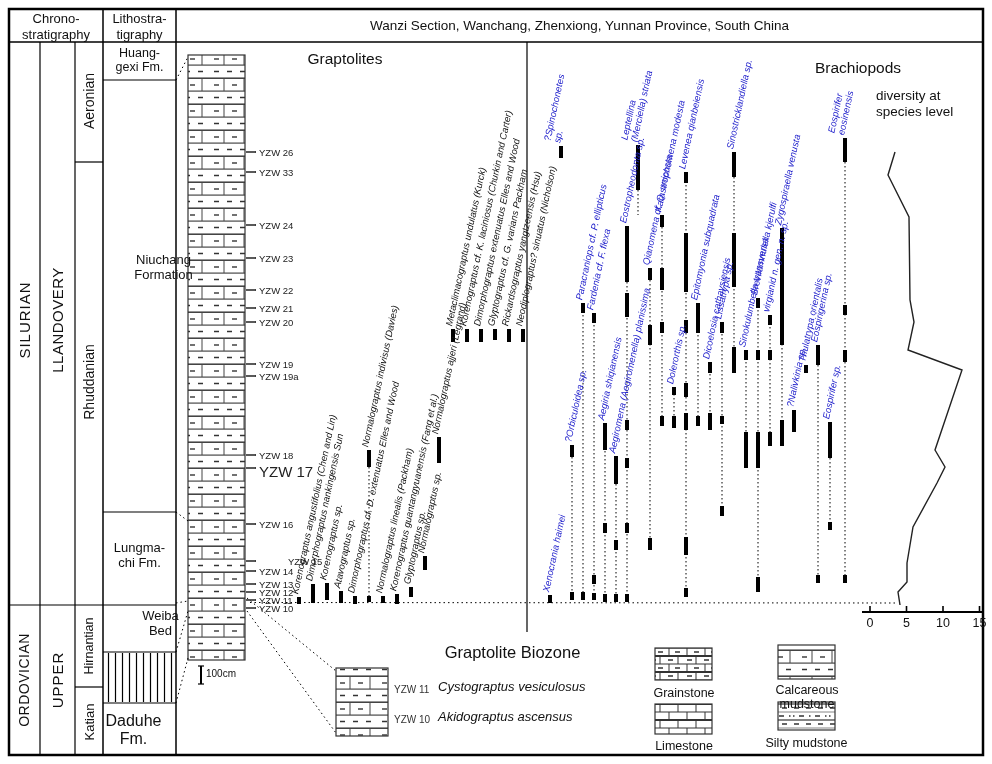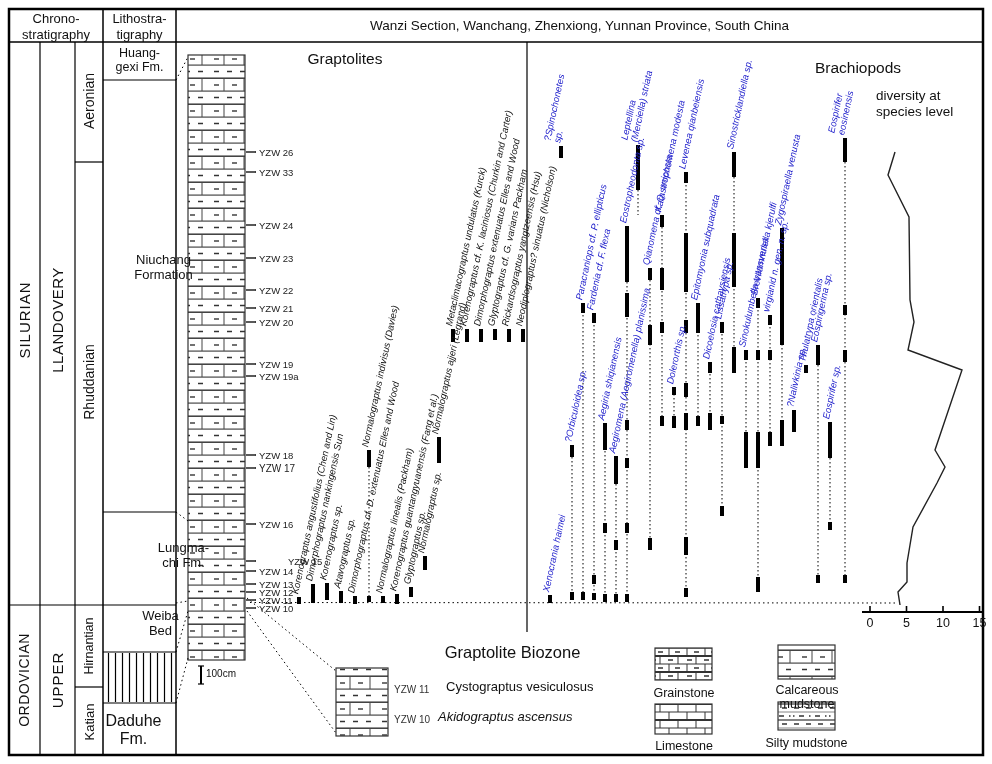--- a/index.html
+++ b/index.html
@@ -253,57 +253,57 @@
   <div class="vlabel" style="left:57px;top:680px;font-size:15px;letter-spacing:1px;">UPPER</div>
   <div class="vlabel" style="left:89px;top:101px;font-size:14px;">Aeronian</div>
   <div class="vlabel" style="left:89px;top:382px;font-size:14px;">Rhuddanian</div>
   <div class="vlabel" style="left:89px;top:646px;font-size:12.5px;">Hirnantian</div>
   <div class="vlabel" style="left:89px;top:722px;font-size:13px;">Katian</div>
 
   <div class="abs ctr pre" style="left:103px;top:46px;width:73px;font-size:12.5px;">Huang-
 gexi Fm.</div>
   <div class="abs ctr pre" style="left:103px;top:253px;width:73px;font-size:13px;padding-left:24px;">Niuchang
 Formation</div>
-  <div class="abs ctr pre" style="left:103px;top:541px;width:73px;font-size:13px;margin-left:44px;">Lungma-
+  <div class="abs ctr pre" style="left:103px;top:541px;width:73px;font-size:13px;">Lungma-
 chi Fm.</div>
   <div class="abs ctr pre" style="left:103px;top:609px;width:73px;font-size:13px;margin-left:21px;">Weiba
 Bed</div>
   <div class="abs ctr pre" style="left:103px;top:712px;width:61px;font-size:16px;">Daduhe
 Fm.</div>
 
   <div class="abs ctr" style="left:245px;top:50px;width:200px;font-size:15.5px;">Graptolites</div>
   <div class="abs ctr" style="left:788px;top:59px;width:140px;font-size:15.5px;">Brachiopods</div>
   <div class="abs pre" style="left:876px;top:88px;font-size:13.5px;">diversity at
 species level</div>
   <div class="abs" style="left:206px;top:668px;font-size:10px;">100cm</div>
 
   <div class="abs ctr" style="left:420px;top:643px;width:185px;font-size:16.5px;">Graptolite Biozone</div>
   <div class="abs" style="left:394px;top:684px;font-size:10px;color:#333;">YZW 11</div>
-  <div class="abs" style="left:438px;top:679px;font-size:13px;margin-left:8px;">Cystograptus  vesiculosus</div>
+  <div class="abs" style="left:438px;top:679px;font-size:13px;font-style:italic;">Cystograptus  vesiculosus</div>
   <div class="abs" style="left:394px;top:714px;font-size:10px;color:#333;">YZW 10</div>
   <div class="abs" style="left:438px;top:709px;font-size:13px;font-style:italic;">Akidograptus ascensus</div>
 
   <div class="abs ctr" style="left:640px;top:686px;width:88px;font-size:12.5px;">Grainstone</div>
   <div class="abs ctr pre" style="left:768px;top:683px;width:78px;font-size:12.5px;">Calcareous
 mudstone</div>
   <div class="abs ctr" style="left:640px;top:739px;width:88px;font-size:12.5px;">Limestone</div>
   <div class="abs ctr" style="left:754px;top:736px;width:105px;font-size:12.5px;">Silty mudstone</div>
 
   <div id="labels">
       <div class="abs" style="left: 259px; top: 147px; font-size: 9.5px; color: rgb(34, 34, 34);">YZW 26</div>
       <div class="abs" style="left: 259px; top: 167px; font-size: 9.5px; color: rgb(34, 34, 34);">YZW 33</div>
       <div class="abs" style="left: 259px; top: 220px; font-size: 9.5px; color: rgb(34, 34, 34);">YZW 24</div>
       <div class="abs" style="left: 259px; top: 253px; font-size: 9.5px; color: rgb(34, 34, 34);">YZW 23</div>
       <div class="abs" style="left: 259px; top: 285px; font-size: 9.5px; color: rgb(34, 34, 34);">YZW 22</div>
       <div class="abs" style="left: 259px; top: 303px; font-size: 9.5px; color: rgb(34, 34, 34);">YZW 21</div>
       <div class="abs" style="left: 259px; top: 317px; font-size: 9.5px; color: rgb(34, 34, 34);">YZW 20</div>
       <div class="abs" style="left: 259px; top: 359px; font-size: 9.5px; color: rgb(34, 34, 34);">YZW 19</div>
       <div class="abs" style="left: 259px; top: 371px; font-size: 9.5px; color: rgb(34, 34, 34);">YZW 19a</div>
       <div class="abs" style="left: 259px; top: 450px; font-size: 9.5px; color: rgb(34, 34, 34);">YZW 18</div>
-      <div class="abs" style="left: 259px; top: 463px; font-size: 10px; color: rgb(34, 34, 34);">YZW 17</div>
+      <div class="abs" style="left: 259px; top: 463px; font-size: 15px; color: rgb(34, 34, 34);">YZW 17</div>
       <div class="abs" style="left: 259px; top: 519px; font-size: 9.5px; color: rgb(34, 34, 34);">YZW 16</div>
       <div class="abs" style="left: 259px; top: 556px; font-size: 9.5px; color: rgb(34, 34, 34); margin-left: 29px;">YZW 15</div>
       <div class="abs" style="left: 259px; top: 566px; font-size: 9.5px; color: rgb(34, 34, 34);">YZW 14</div>
       <div class="abs" style="left: 259px; top: 579px; font-size: 9.5px; color: rgb(34, 34, 34);">YZW 13</div>
       <div class="abs" style="left: 259px; top: 587px; font-size: 9.5px; color: rgb(34, 34, 34);">YZW 12</div>
       <div class="abs" style="left: 259px; top: 595px; font-size: 9.5px; color: rgb(34, 34, 34);">YZW 11</div>
       <div class="abs" style="left: 259px; top: 603px; font-size: 9.5px; color: rgb(34, 34, 34);">YZW 10</div>
       <div class="species-label" style="left: 300px; top: 595px; font-size: 9.5px; color: rgb(17, 17, 17);">Korenograptus angustifolius (Chen and Lin)</div>
       <div class="species-label" style="left: 314px; top: 582px; font-size: 9.5px; color: rgb(17, 17, 17);">Dimorphograptus nankingensis Sun</div>
       <div class="species-label" style="left: 328px; top: 581px; font-size: 9.5px; color: rgb(17, 17, 17);">Korenograptus sp.</div>

